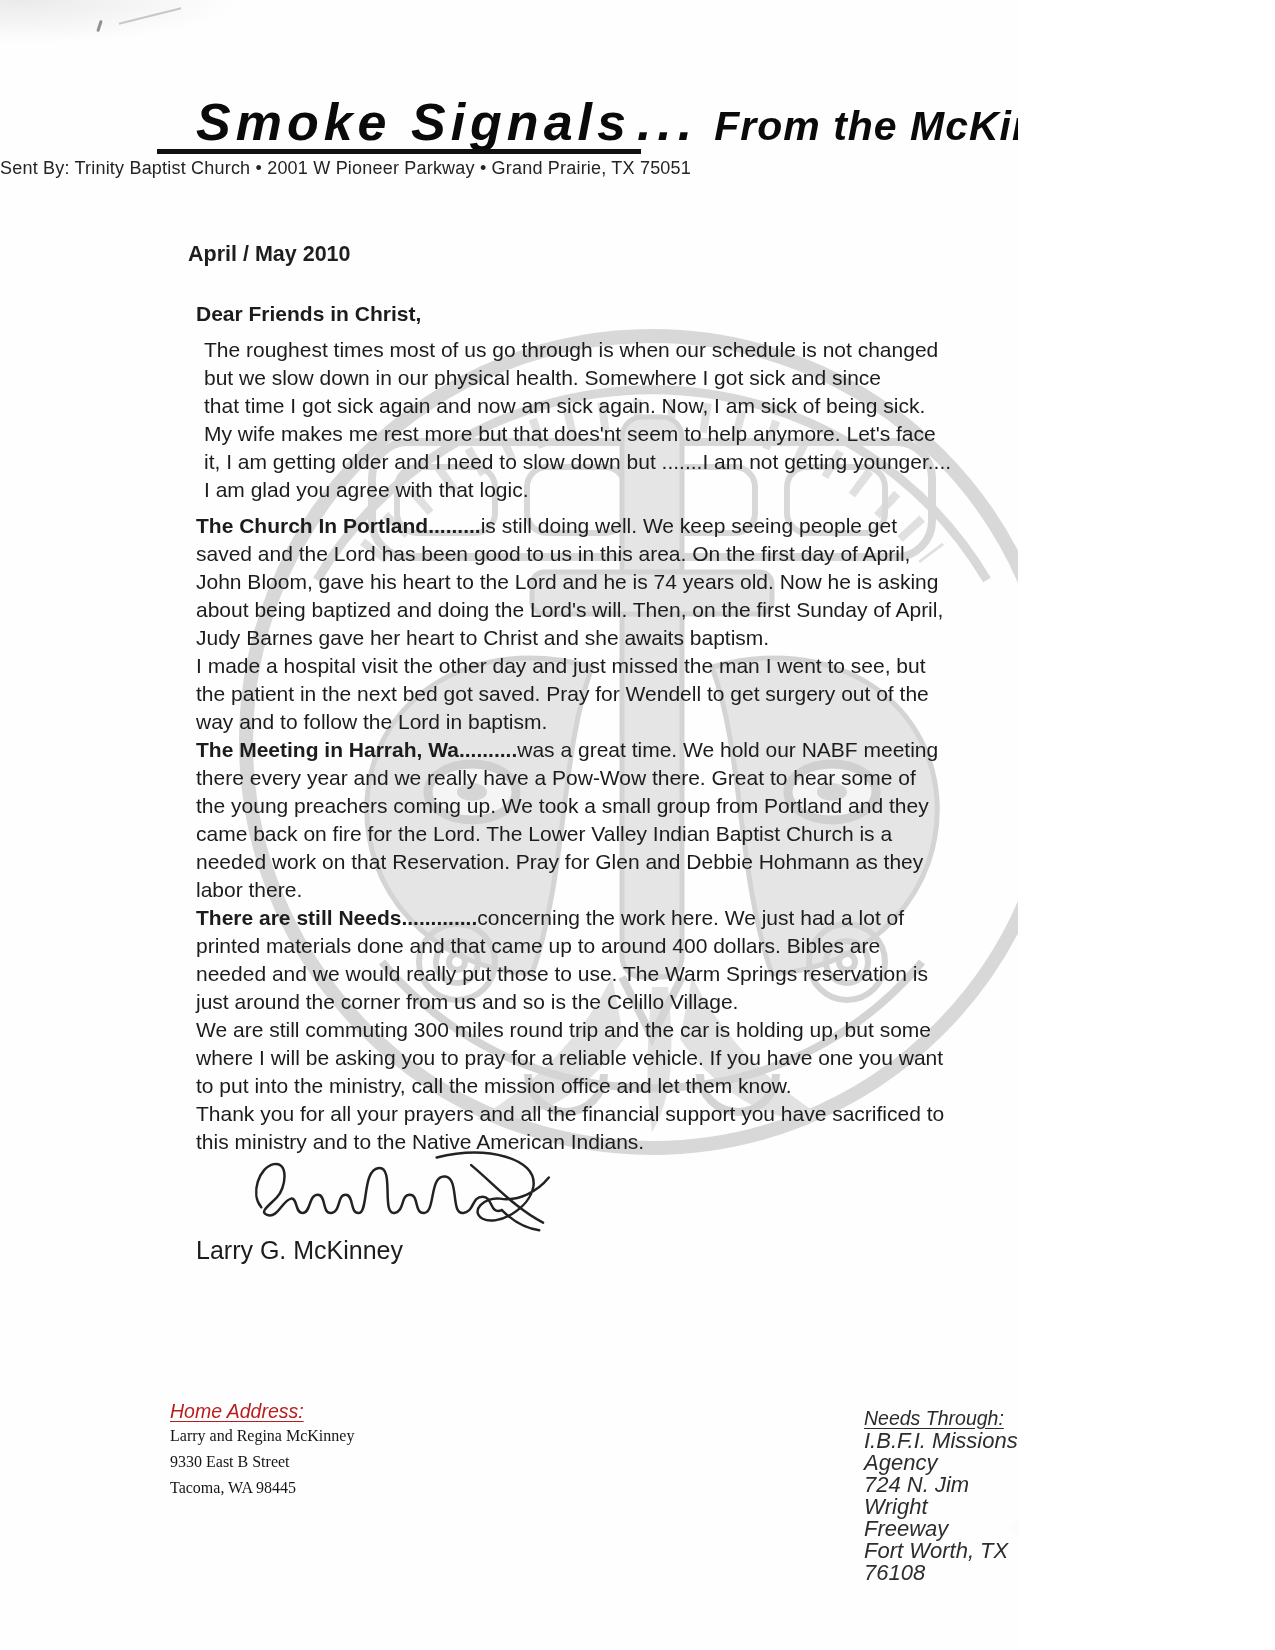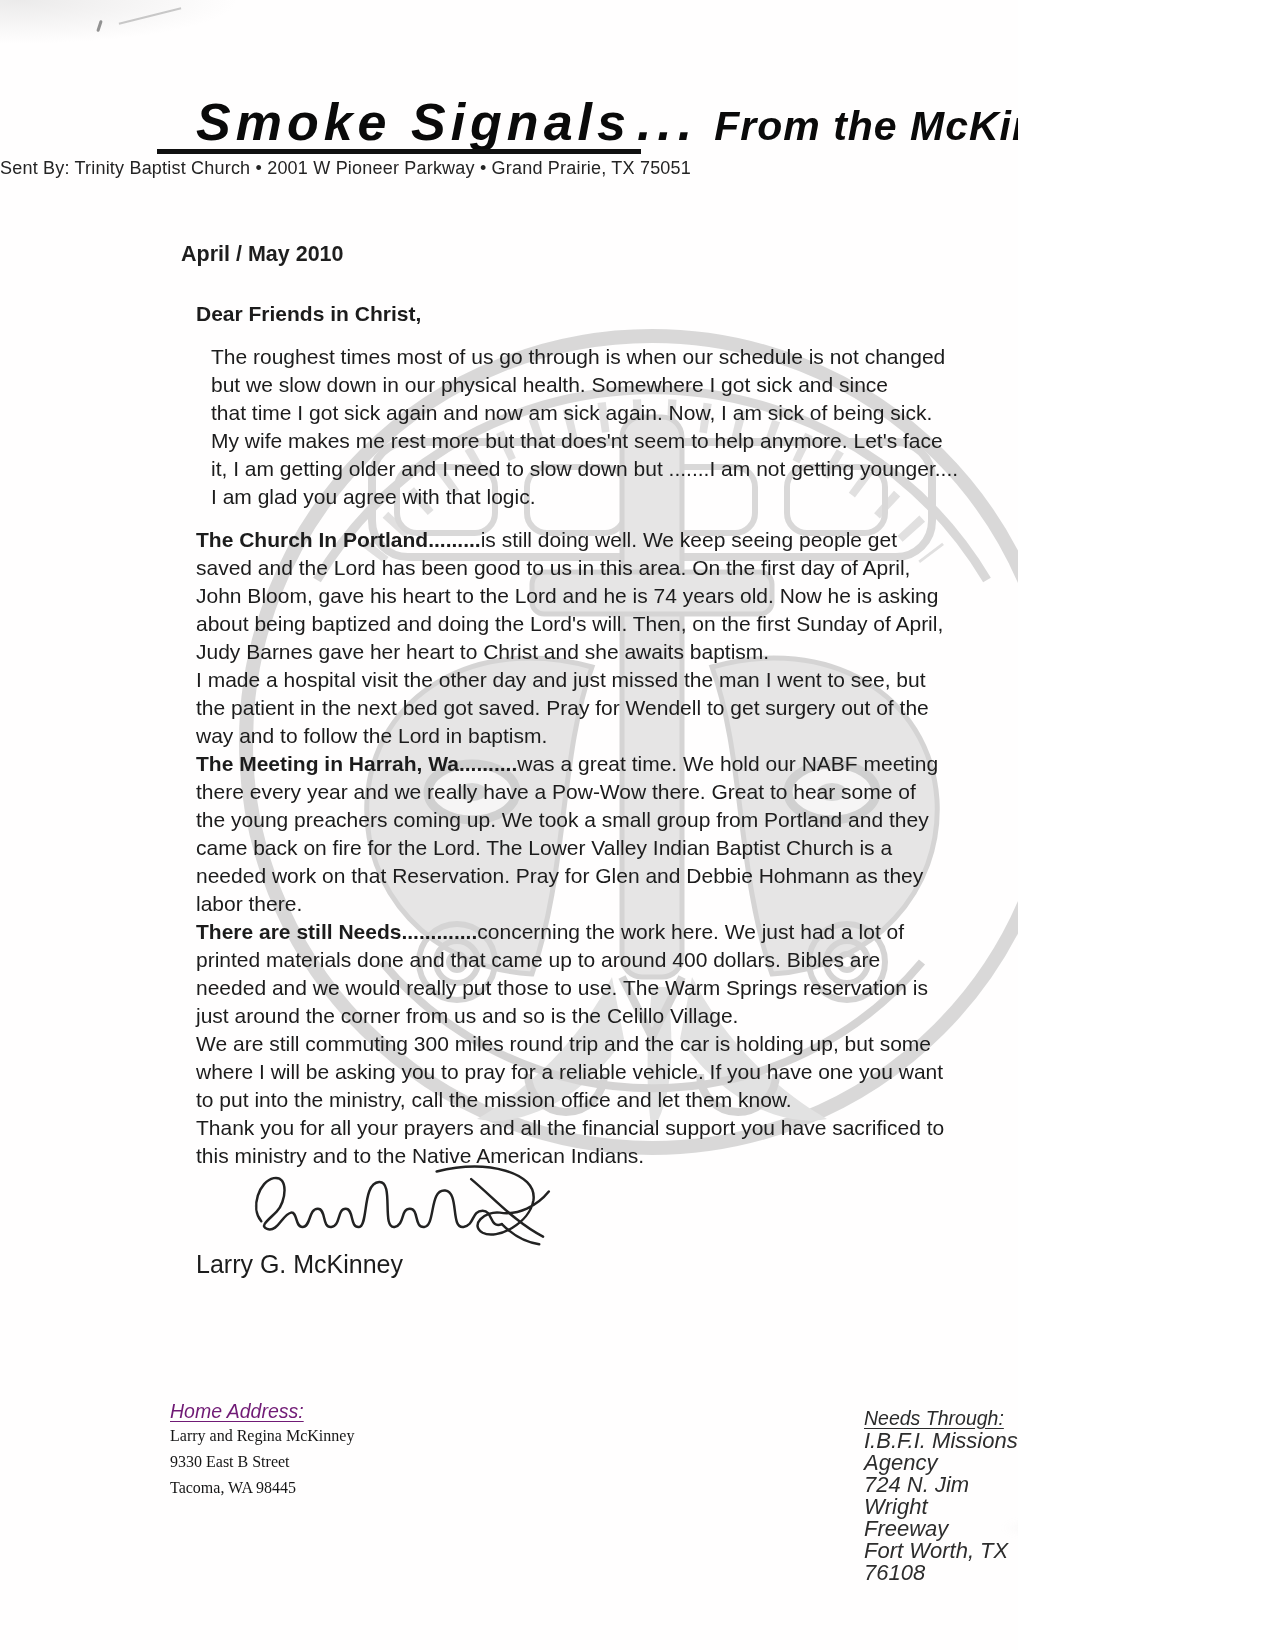--- a/index.html
+++ b/index.html
@@ -54,47 +54,47 @@
   }
   .title-underline {
     position: absolute; left: 157px; top: 149px; width: 484px; height: 5px;
     background: #101010; z-index: 2;
   }
   .sent-by {
     position: absolute; left: 0; top: 158px; width: 1240px; text-align: left;
     font-size: 18px; color: #242424; z-index: 2; letter-spacing: .2px;
   }
   .date-line {
-    position: absolute; left: 181px; top: 242px; font-weight: 700; font-size: 21.5px;
+    position: absolute; left: 188px; top: 242px; font-weight: 700; font-size: 21.5px;
     z-index: 2;
   }
 
   
   .body-block {
     position: absolute; left: 196px; top: 300px; width: 1000px; z-index: 2;
     font-size: 21px; line-height: 28px; color: #1c1c1c;
   }
   .salutation { font-weight: 700; }
-  .para { margin: 15px; white-space: pre-line; }
+  .para { margin: 8px; white-space: pre-line; }
   .section { margin: 0; }
   .section strong { font-weight: 700; }
   .flow { white-space: pre-line; }
   .closing { margin-top: 26px; }
 
   .signature-svg {
     display: block; margin: -12px 0 0 48px; width: 324px; height: 92px;
   }
   .sig-name { font-size: 25px; margin-top: 0px; }
 
   
   .footer-home {
     position: absolute; left: 170px; top: 1400px; z-index: 2;
   }
   .footer-home .label {
-    font-style: italic; font-size: 19.5px; color: #701a75;
+    font-style: italic; font-size: 19.5px; color: #b91c1c;
     text-decoration: underline; text-underline-offset: 3px;
   }
   .footer-home .line {
     font-family: "Liberation Serif", "DejaVu Serif", serif;
     font-size: 16px; line-height: 26px; color: #161616;
   }
   .footer-home .line:first-of-type { margin-top: 9px; }
 
   .footer-sent {
     position: absolute; left: 864px; top: 1407px; z-index: 2;

